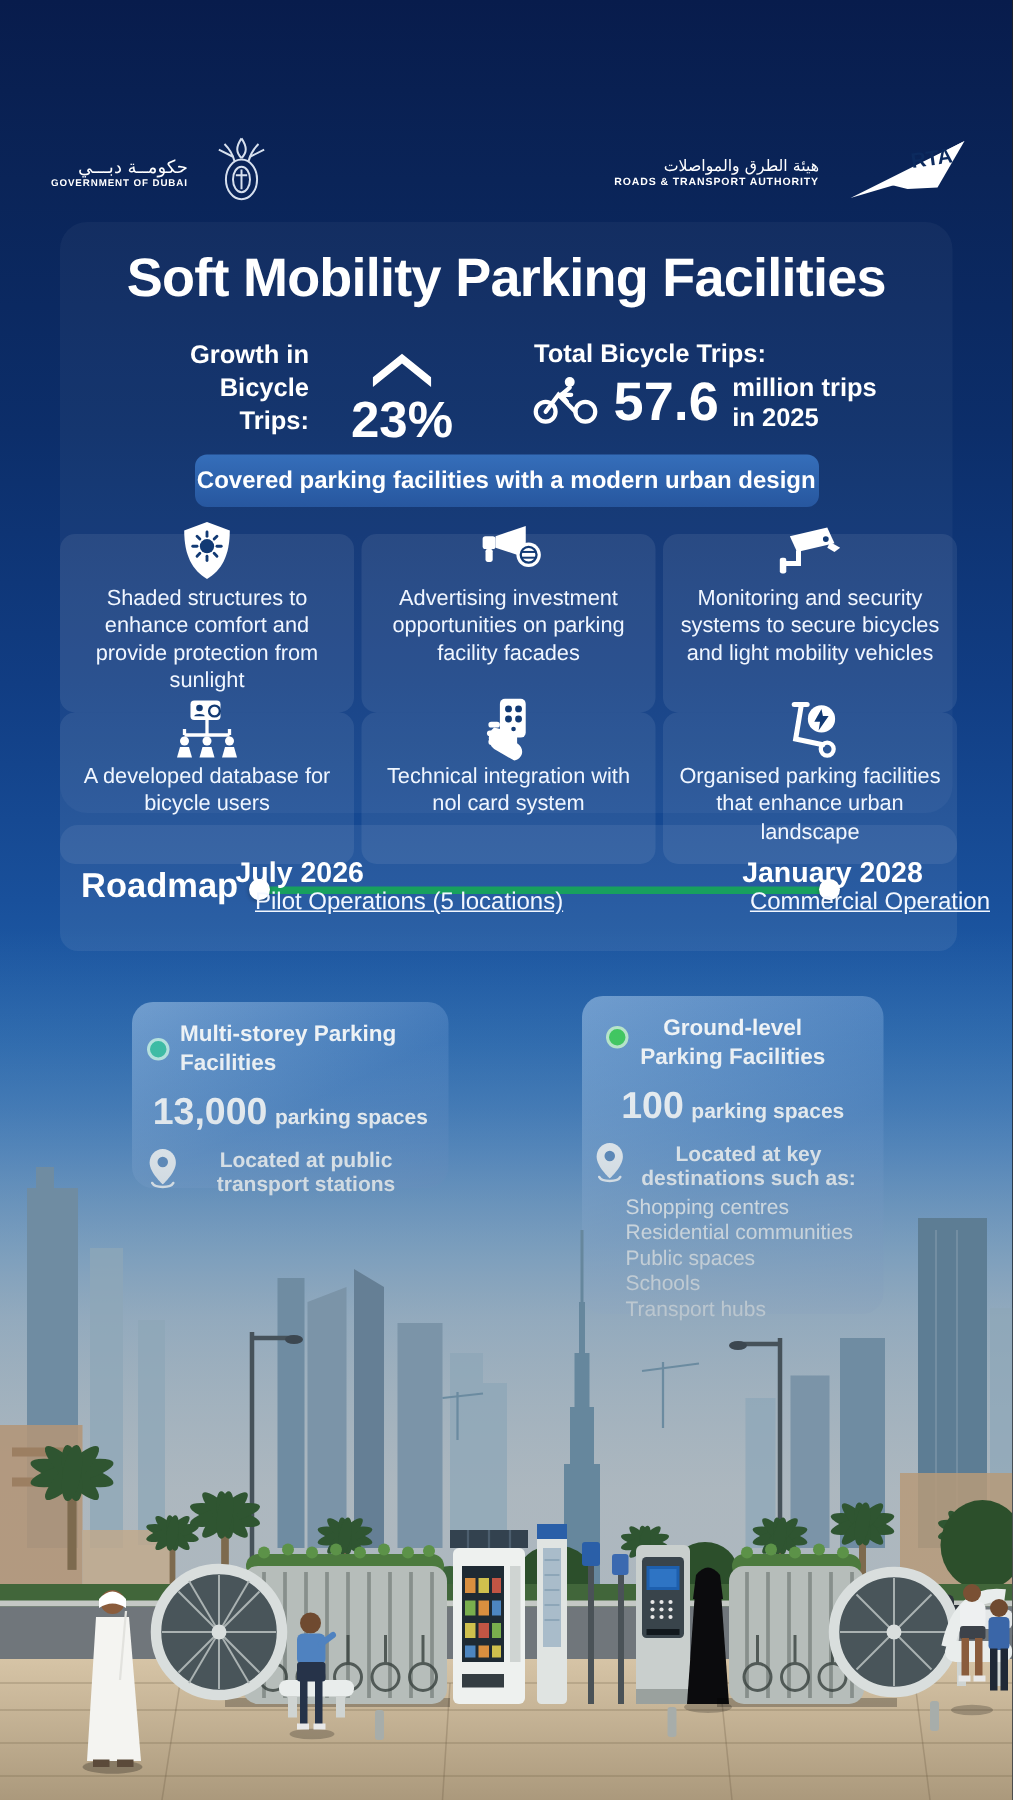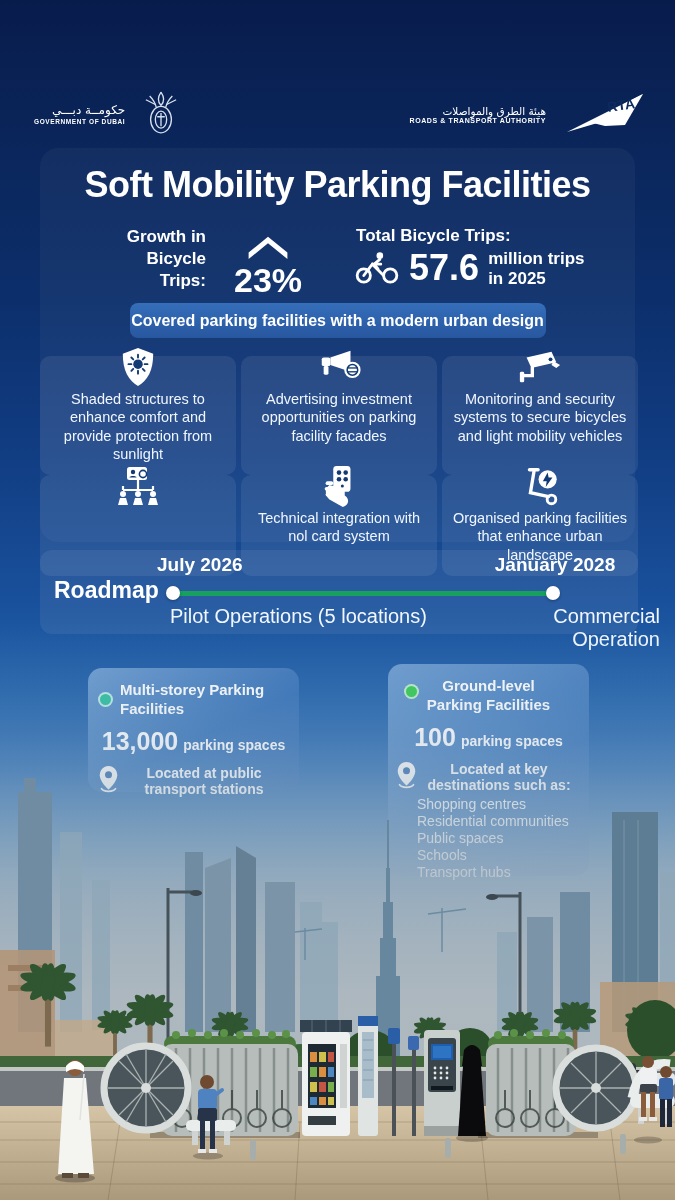--- a/index.html
+++ b/index.html
@@ -43,22 +43,22 @@
     grid-template-columns:repeat(3,1fr);gap:0 5px;padding-top:4px;}
   .feature-card{background:rgba(255,255,255,.08);border-radius:10px;
     padding:0 9px 12px;text-align:center;}
   .feature-icon{height:46px;margin-top:-12px;display:flex;align-items:center;justify-content:center;}
   .feature-text{font-size:14.5px;line-height:1.26;color:#f0f6ff;}
   .roadmap{position:absolute;top:550px;left:40px;width:598px;height:84px;
     background:rgba(255,255,255,.07);border-radius:12px;}
   .roadmap-label{position:absolute;left:14px;top:27px;font-size:23px;font-weight:bold;}
   .tl-line{position:absolute;left:133px;top:41px;width:382px;height:5px;border-radius:3px;background:#18a05e;}
   .tl-dot{position:absolute;width:14px;height:14px;border-radius:50%;background:#fff;top:36px;box-shadow:0 1px 3px rgba(0,0,0,.3);}
-  .tl-date{position:absolute;top:4px;font-size:19px;font-weight:bold;}
-  .tl-desc{position:absolute;top:55px;font-size:20px;color:#f2f7ff;}
+  .tl-date{position:absolute;top:22px;font-size:19px;font-weight:bold;}
+  .tl-desc{position:absolute;top:43px;font-size:16px;color:#f2f7ff;text-decoration:underline;}
   .fac-card{position:absolute;border-radius:14px;
     background:linear-gradient(155deg,rgba(176,209,242,.55),rgba(96,146,210,.32) 55%,rgba(66,116,186,.35));}
   .fac-left{left:88px;top:668px;width:211px;height:124px;padding:13px 10px 0;box-sizing:border-box;}
   .fac-right{left:388px;top:664px;width:201px;height:212px;padding:13px 8px 0;box-sizing:border-box;}
   .fac-head{display:flex;align-items:center;justify-content:center;gap:7px;}
   .dot{width:11px;height:11px;border-radius:50%;flex:0 0 auto;}
   .dot-teal{background:#2fc0a0;border:2px solid rgba(214,245,240,.85);}
   .dot-green{background:#35cc52;border:2px solid rgba(214,245,225,.85);}
   .fac-title{font-size:15px;font-weight:bold;line-height:1.25;}
   .fac-right .fac-title{text-align:center;padding:0 20px;}
@@ -206,20 +206,21 @@
           <g fill="#ffffff">
             <circle cx="7" cy="29" r="3"></circle>
               <polygon points="2,40 12,40 10,33 4,33"></polygon>
             <circle cx="22" cy="29" r="3"></circle>
               <polygon points="17,40 27,40 25,33 19,33"></polygon>
             <circle cx="37" cy="29" r="3"></circle>
               <polygon points="32,40 42,40 40,33 34,33"></polygon>
           </g>
         </svg>
       </div>
+      <div class="feature-text">A developed database for bicycle users</div>
     </div>
 
     <div class="feature-card">
       <div class="feature-icon">
         <svg width="40" height="44" viewBox="0 0 40 46">
           <path d="M10 22 C5 26 5 33 10 37 L24 45 C31 43 31 36 26 33 L26 26 Z" fill="#ffffff"></path>
           <g fill="#ffffff">
               <rect x="6" y="18" width="8" height="4" rx="2"></rect>
               <rect x="5" y="24" width="8" height="4" rx="2"></rect>
               <rect x="6" y="30" width="8" height="4" rx="2"></rect>

